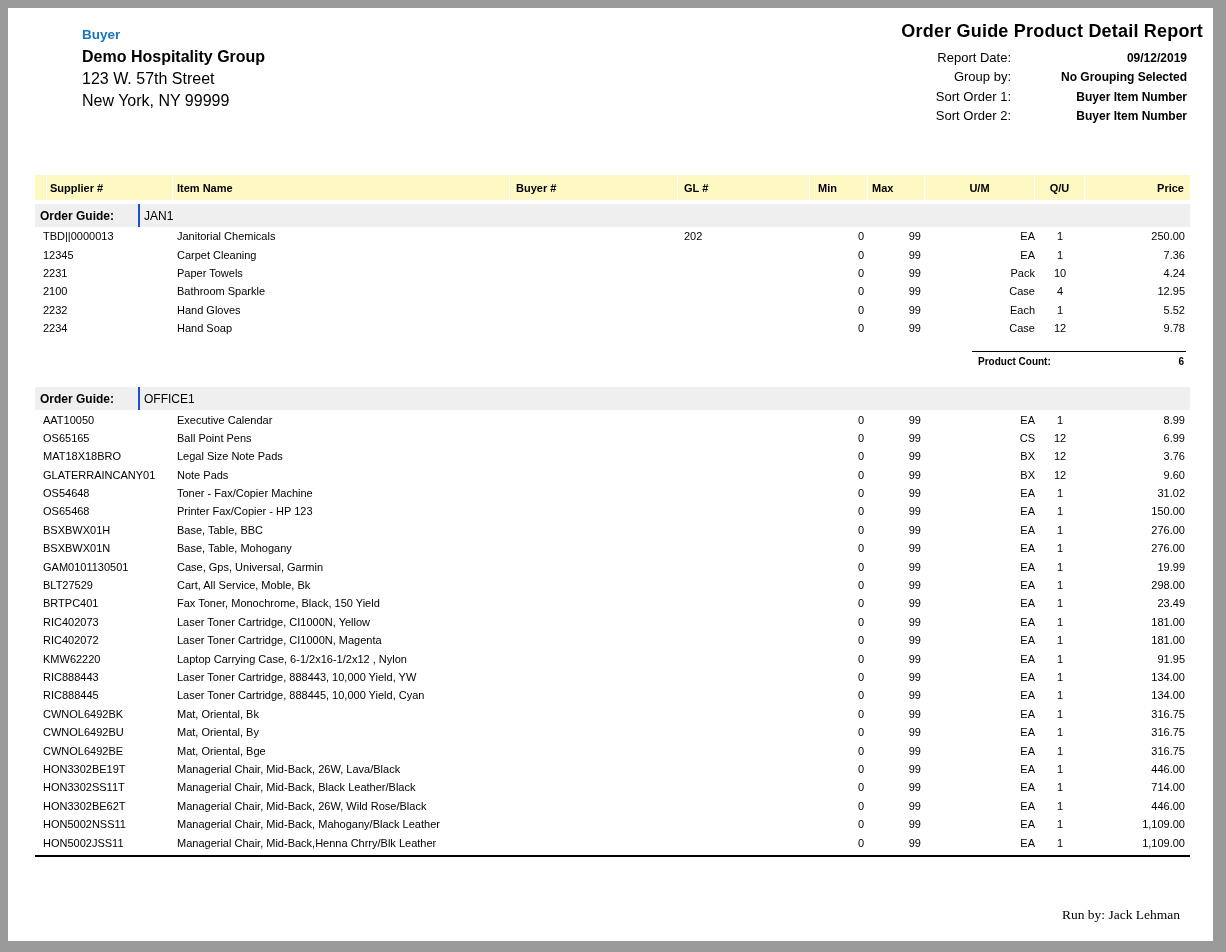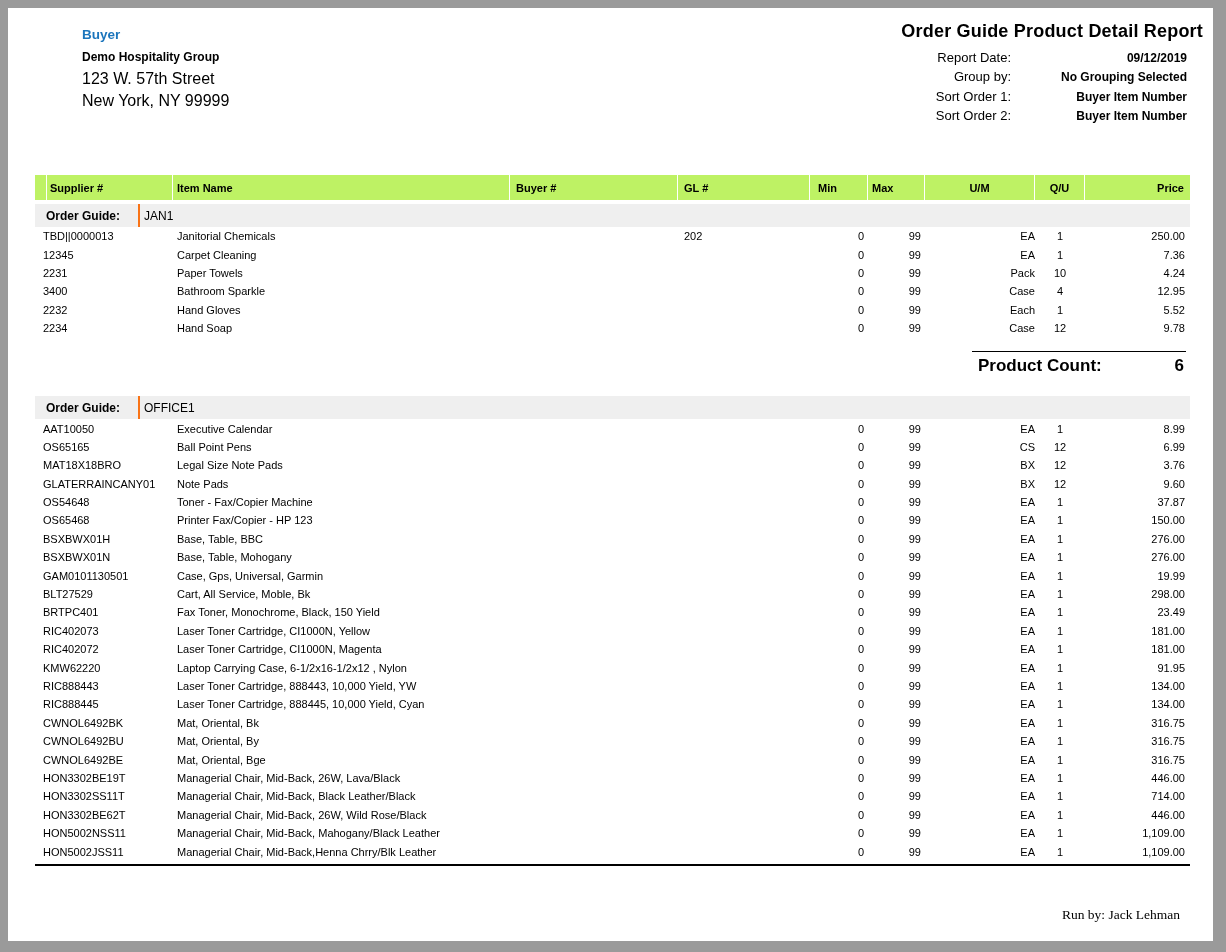--- a/index.html
+++ b/index.html
@@ -13,40 +13,40 @@
   }
   .page {
     position:absolute; left:8px; top:8px;
     width:1205px; height:933px;
     background:#fff;
   }
 
   
   .corp { position:absolute; left:30px; top:16px;margin-left:44px; }
   .corp .buyer { font-size:13.5px; font-weight:bold; color:#1B75BC; line-height:22px; }
-  .corp .company { font-size:12px; font-weight:bold; line-height:22px; }
+  .corp .company { font-size:16px; font-weight:bold; line-height:22px; }
   .corp .addr { font-size:16px; line-height:22px; }
 
   
   .report-title {
     position:absolute; top:13px; right:10px;
     font-size:18px; font-weight:bold; letter-spacing:0.2px;
   }
   .meta { position:absolute; top:42px; right:26px; width:380px; }
   .meta-row { display:flex; justify-content:flex-end; align-items:baseline; height:19.4px; }
   .meta-label { font-size:13px; text-align:right; }
   .meta-value { width:176px; font-size:12px; font-weight:bold; text-align:right; }
 
   
   .table-wrap { position:absolute; left:27px; top:167px; width:1155px; }
 
   .t-header {
     display:grid;
     grid-template-columns:12px 126px 337px 168px 132px 58px 57px 110px 50px 105px;
-    height:25px; background:#bef264;
+    height:25px; background:#fef9c3;
     font-size:11px; font-weight:bold;
     margin-bottom:4px;
   }
   .t-header > div {
     border-right:1px solid #fff;
     display:flex; align-items:center; height:100%;
   }
   .t-header > div:last-child { border-right:none; }
   .h-sup { padding-left:3px; }
   .h-item { padding-left:4px; }
@@ -56,21 +56,21 @@
   .h-max { padding-left:4px; }
   .h-um { justify-content:center; }
   .h-qu { justify-content:center; }
   .h-price { justify-content:flex-end; padding-right:6px; }
 
   .band {
     display:grid; grid-template-columns:105px 1fr;
     height:23px; background:#EFEFEF; align-items:center;
     font-size:12px;
   }
-  .band-label { font-weight:bold; padding-left:11px; border-right:2px solid #f97316;
+  .band-label { font-weight:bold; padding-left:5px; border-right:2px solid #1d4ed8;
     height:100%; display:flex; align-items:center; }
   .band-value { padding-left:4px; }
 
   .t-row {
     display:grid;
     grid-template-columns:138px 337px 168px 132px 58px 57px 110px 50px 105px;
     height:18.4px; align-items:center; font-size:11px;
   }
   .c-sup { padding-left:8px; }
   .c-item { padding-left:4px; }
@@ -81,21 +81,21 @@
   .c-um { text-align:right; }
   .c-qu { text-align:center; }
   .c-price { text-align:right; padding-right:5px; }
 
   .pcount {
     width:214px; margin-left:auto; margin-right:4px;
     margin-top:14px; margin-bottom:20px;
     border-top:1px solid #000;
     display:flex; justify-content:space-between;
     padding:4px 2px 0 6px;
-    font-size:17px; font-weight:bold;
+    font-size:10px; font-weight:bold;
   }
 
   .bottom-rule { height:2px; background:#000; margin-top:3px; }
 
   
   .footer {
     position:absolute; right:33px; top:858px;
     text-align:right;
     font-family:"Liberation Serif", serif;
     font-size:13.5px; line-height:19.5px;
@@ -181,21 +181,21 @@
           <div class="c-item">Paper Towels</div>
           <div class="c-buy"></div>
           <div class="c-gl"></div>
           <div class="c-min">0</div>
           <div class="c-max">99</div>
           <div class="c-um">Pack</div>
           <div class="c-qu">10</div>
           <div class="c-price">4.24</div>
         </div>
         <div class="t-row">
-          <div class="c-sup">3400</div>
+          <div class="c-sup">2100</div>
           <div class="c-item">Bathroom Sparkle</div>
           <div class="c-buy"></div>
           <div class="c-gl"></div>
           <div class="c-min">0</div>
           <div class="c-max">99</div>
           <div class="c-um">Case</div>
           <div class="c-qu">4</div>
           <div class="c-price">12.95</div>
         </div>
         <div class="t-row">
@@ -274,21 +274,21 @@
         </div>
         <div class="t-row">
           <div class="c-sup">OS54648</div>
           <div class="c-item">Toner - Fax/Copier Machine</div>
           <div class="c-buy"></div>
           <div class="c-gl"></div>
           <div class="c-min">0</div>
           <div class="c-max">99</div>
           <div class="c-um">EA</div>
           <div class="c-qu">1</div>
-          <div class="c-price">37.87</div>
+          <div class="c-price">31.02</div>
         </div>
         <div class="t-row">
           <div class="c-sup">OS65468</div>
           <div class="c-item">Printer Fax/Copier - HP 123</div>
           <div class="c-buy"></div>
           <div class="c-gl"></div>
           <div class="c-min">0</div>
           <div class="c-max">99</div>
           <div class="c-um">EA</div>
           <div class="c-qu">1</div>

